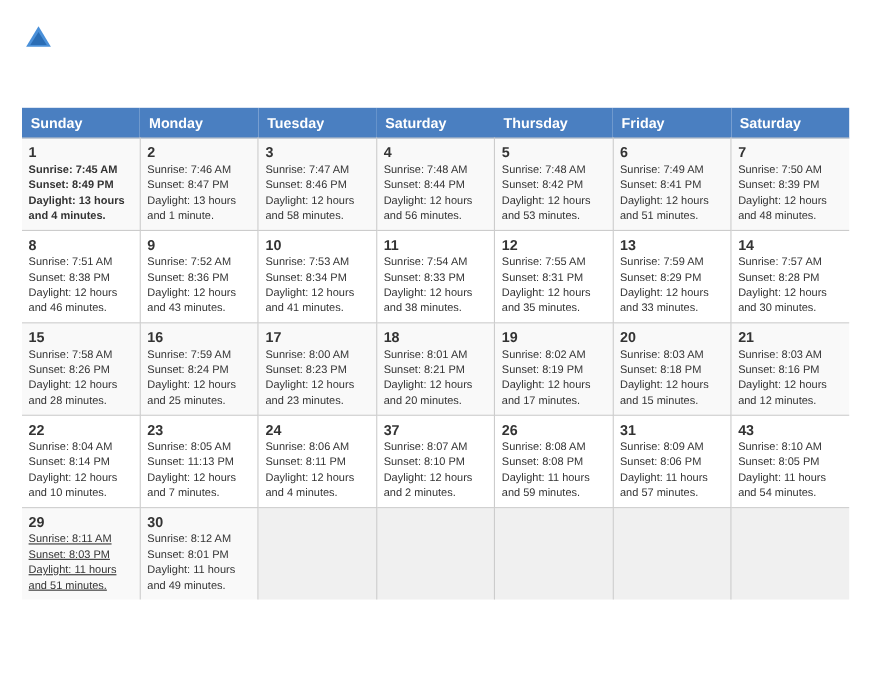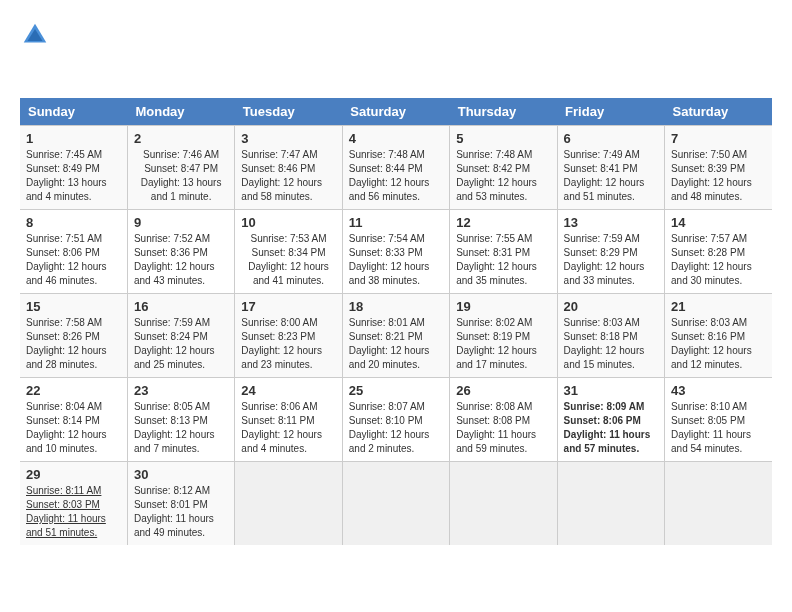--- a/index.html
+++ b/index.html
@@ -116,28 +116,28 @@
         <th>Saturday</th>
         <th>Thursday</th>
         <th>Friday</th>
         <th>Saturday</th>
       </tr>
   </thead>
   <tbody id="calendar-body">
   <tr>
         <td>
           <span class="day-number">1</span>
-          <div class="day-info" style="white-space: pre-line;">Sunrise: 7:45 AM
+          <div class="day-info" style="white-space: pre-line; font-weight: bold;">Sunrise: 7:45 AM
 Sunset: 8:49 PM
 Daylight: 13 hours
 and 4 minutes.</div>
         </td>
         <td>
           <span class="day-number">2</span>
-          <div class="day-info" style="white-space: pre-line; text-align: center;">Sunrise: 7:46 AM
+          <div class="day-info" style="white-space: pre-line;">Sunrise: 7:46 AM
 Sunset: 8:47 PM
 Daylight: 13 hours
 and 1 minute.</div>
         </td>
         <td>
           <span class="day-number">3</span>
           <div class="day-info" style="white-space: pre-line;">Sunrise: 7:47 AM
 Sunset: 8:46 PM
 Daylight: 12 hours
 and 58 minutes.</div>
@@ -168,34 +168,34 @@
           <div class="day-info" style="white-space: pre-line;">Sunrise: 7:50 AM
 Sunset: 8:39 PM
 Daylight: 12 hours
 and 48 minutes.</div>
         </td>
       </tr>
       <tr>
         <td>
           <span class="day-number">8</span>
           <div class="day-info" style="white-space: pre-line;">Sunrise: 7:51 AM
-Sunset: 8:06 PM
+Sunset: 8:38 PM
 Daylight: 12 hours
 and 46 minutes.</div>
         </td>
         <td>
           <span class="day-number">9</span>
           <div class="day-info" style="white-space: pre-line;">Sunrise: 7:52 AM
 Sunset: 8:36 PM
 Daylight: 12 hours
 and 43 minutes.</div>
         </td>
         <td>
           <span class="day-number">10</span>
-          <div class="day-info" style="white-space: pre-line; text-align: center;">Sunrise: 7:53 AM
+          <div class="day-info" style="white-space: pre-line;">Sunrise: 7:53 AM
 Sunset: 8:34 PM
 Daylight: 12 hours
 and 41 minutes.</div>
         </td>
         <td>
           <span class="day-number">11</span>
           <div class="day-info" style="white-space: pre-line;">Sunrise: 7:54 AM
 Sunset: 8:33 PM
 Daylight: 12 hours
 and 38 minutes.</div>
@@ -277,48 +277,48 @@
         <td>
           <span class="day-number">22</span>
           <div class="day-info" style="white-space: pre-line;">Sunrise: 8:04 AM
 Sunset: 8:14 PM
 Daylight: 12 hours
 and 10 minutes.</div>
         </td>
         <td>
           <span class="day-number">23</span>
           <div class="day-info" style="white-space: pre-line;">Sunrise: 8:05 AM
-Sunset: 8:13 PM
+Sunset: 11:13 PM
 Daylight: 12 hours
 and 7 minutes.</div>
         </td>
         <td>
           <span class="day-number">24</span>
           <div class="day-info" style="white-space: pre-line;">Sunrise: 8:06 AM
 Sunset: 8:11 PM
 Daylight: 12 hours
 and 4 minutes.</div>
         </td>
         <td>
-          <span class="day-number">25</span>
+          <span class="day-number">37</span>
           <div class="day-info" style="white-space: pre-line;">Sunrise: 8:07 AM
 Sunset: 8:10 PM
 Daylight: 12 hours
 and 2 minutes.</div>
         </td>
         <td>
           <span class="day-number">26</span>
           <div class="day-info" style="white-space: pre-line;">Sunrise: 8:08 AM
 Sunset: 8:08 PM
 Daylight: 11 hours
 and 59 minutes.</div>
         </td>
         <td>
           <span class="day-number">31</span>
-          <div class="day-info" style="white-space: pre-line; font-weight: bold;">Sunrise: 8:09 AM
+          <div class="day-info" style="white-space: pre-line;">Sunrise: 8:09 AM
 Sunset: 8:06 PM
 Daylight: 11 hours
 and 57 minutes.</div>
         </td>
         <td>
           <span class="day-number">43</span>
           <div class="day-info" style="white-space: pre-line;">Sunrise: 8:10 AM
 Sunset: 8:05 PM
 Daylight: 11 hours
 and 54 minutes.</div>

